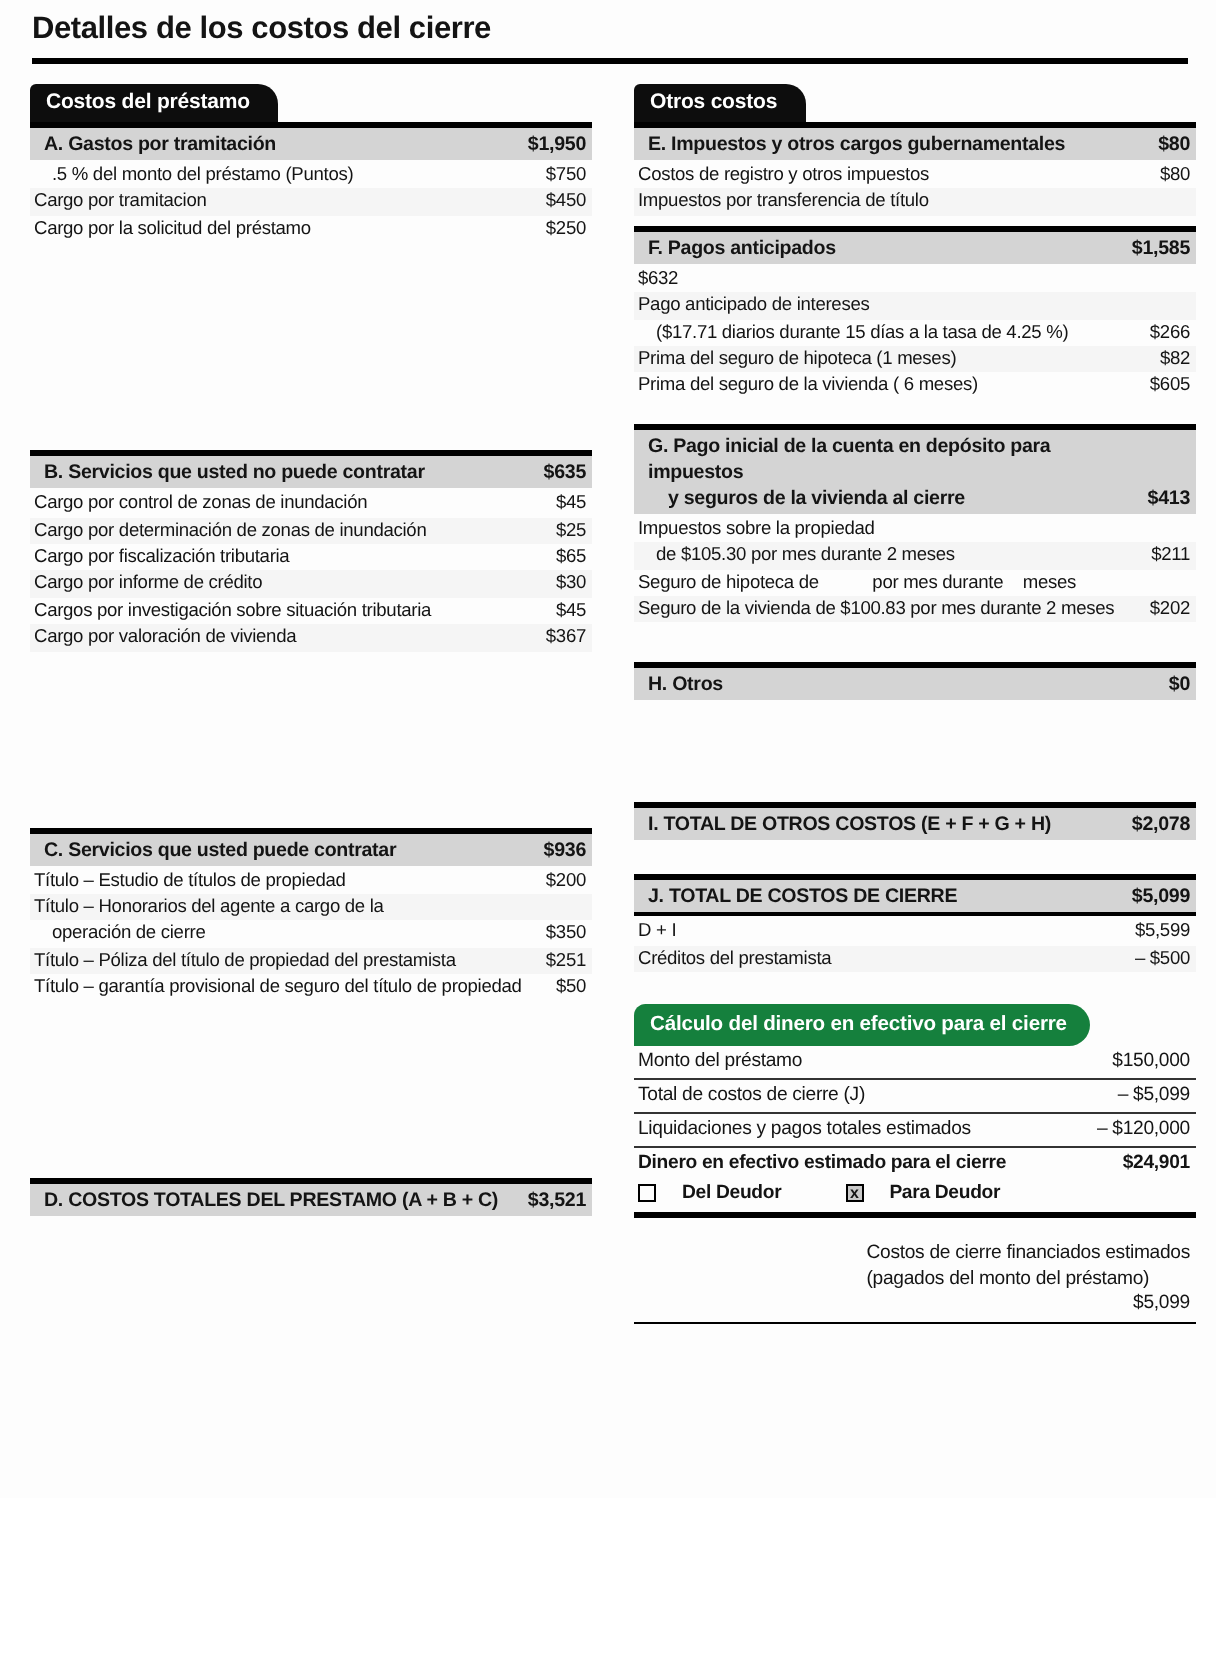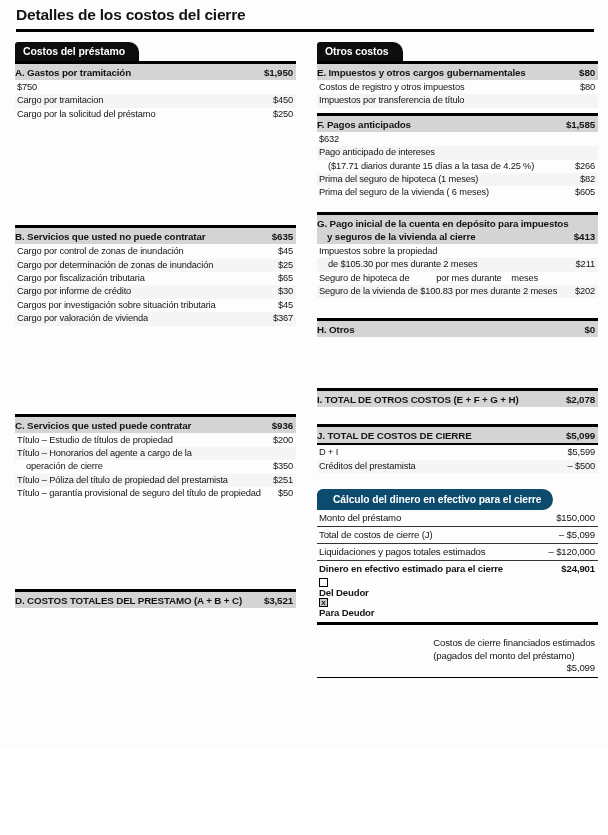--- a/index.html
+++ b/index.html
@@ -22,21 +22,21 @@
 
   .tab{
     display:inline-block;background:#0d0d0d;color:#fff;font-weight:bold;
     font-size:10.5px;line-height:13px;padding:3px 14px 3px 8px;
     border-radius:3px 10px 0 0;letter-spacing:-0.1px;vertical-align:bottom;
   }
   .section{border-top:3px solid #000;}
   .sec-head{
     display:flex;justify-content:space-between;align-items:flex-start;
     background:#d4d4d4;font-weight:bold;font-size:9.8px;line-height:13px;
-    padding:2px 3px 1px 0;letter-spacing:-0.15px;
+    padding:2px 3px 1px 7px;letter-spacing:-0.15px;
   }
   .sec-head .val{font-weight:bold;white-space:nowrap;}
   .g-lines{display:block;}
   .g-lines .l2{display:block;padding-left:10px;}
   .g-head{align-items:flex-end;}
   .rows{padding:1px 0 0 0;}
   .row{
     display:flex;justify-content:space-between;align-items:baseline;
     font-size:9.3px;line-height:13.4px;padding:0 3px 0 2px;letter-spacing:-0.15px;
   }
@@ -52,35 +52,35 @@
   .mt-g{margin-top:12px;}
   .mt-h{margin-top:20px;}
   .mt-i{margin-top:51px;}
   .mt-j{margin-top:17px;}
   .mt-calc{margin-top:16px;}
   .mt-fin{margin-top:12px;}
 
   .j-head{border-bottom:2px solid #000;}
 
   .calc-tab{
-    display:inline-block;background:#0c4a6e;color:#fff;font-weight:bold;
-    font-size:10.3px;line-height:13px;padding:4px 12px 4px 16px;
+    display:inline-block;background:#15803d;color:#fff;font-weight:bold;
+    font-size:10.3px;line-height:13px;padding:4px 12px 4px 8px;
     border-radius:6px 11px 11px 0;letter-spacing:-0.1px;
   }
   .calc-table{border-bottom:3px solid #000;}
   .calc-row{
     display:flex;justify-content:space-between;align-items:baseline;
     font-size:9.6px;line-height:16px;padding:0 3px 0 2px;
     border-bottom:1px solid #333;letter-spacing:-0.15px;
   }
   .calc-row.bold{font-weight:bold;border-bottom:none;}
   .calc-row .val{white-space:nowrap;}
   .cb-row{
-    display:flex;gap:0;font-weight:bold;font-size:9.6px;
-    padding:1px 2px 4px 2px;letter-spacing:-0.15px;flex-direction:column;
+    display:flex;align-items:center;gap:13px;font-weight:bold;font-size:9.6px;
+    padding:1px 2px 4px 2px;letter-spacing:-0.15px;
   }
   .cb{
     width:9px;height:9px;border:1.3px solid #000;display:inline-flex;
     align-items:center;justify-content:center;font-size:8px;font-weight:bold;
     line-height:1;box-sizing:border-box;flex:0 0 auto;
   }
   .cb.checked{background:#c9c9c9;}
   .cb-gap{width:6px;}
 
   .fin{
@@ -108,20 +108,21 @@
   <div class="col col-left">
     <span class="tab">Costos del préstamo</span>
 
     <div class="section">
       <div class="sec-head">
         <span>A. Gastos por tramitación</span>
         <span class="val">$1,950</span>
       </div>
       <div class="rows">
         <div class="row">
+            <span class="lbl ind">.5 % del monto del préstamo (Puntos)</span>
             <span class="val">$750</span>
           </div>
         <div class="row">
             <span class="lbl">Cargo por tramitacion</span>
             <span class="val">$450</span>
           </div>
         <div class="row">
             <span class="lbl">Cargo por la solicitud del préstamo</span>
             <span class="val">$250</span>
           </div>

